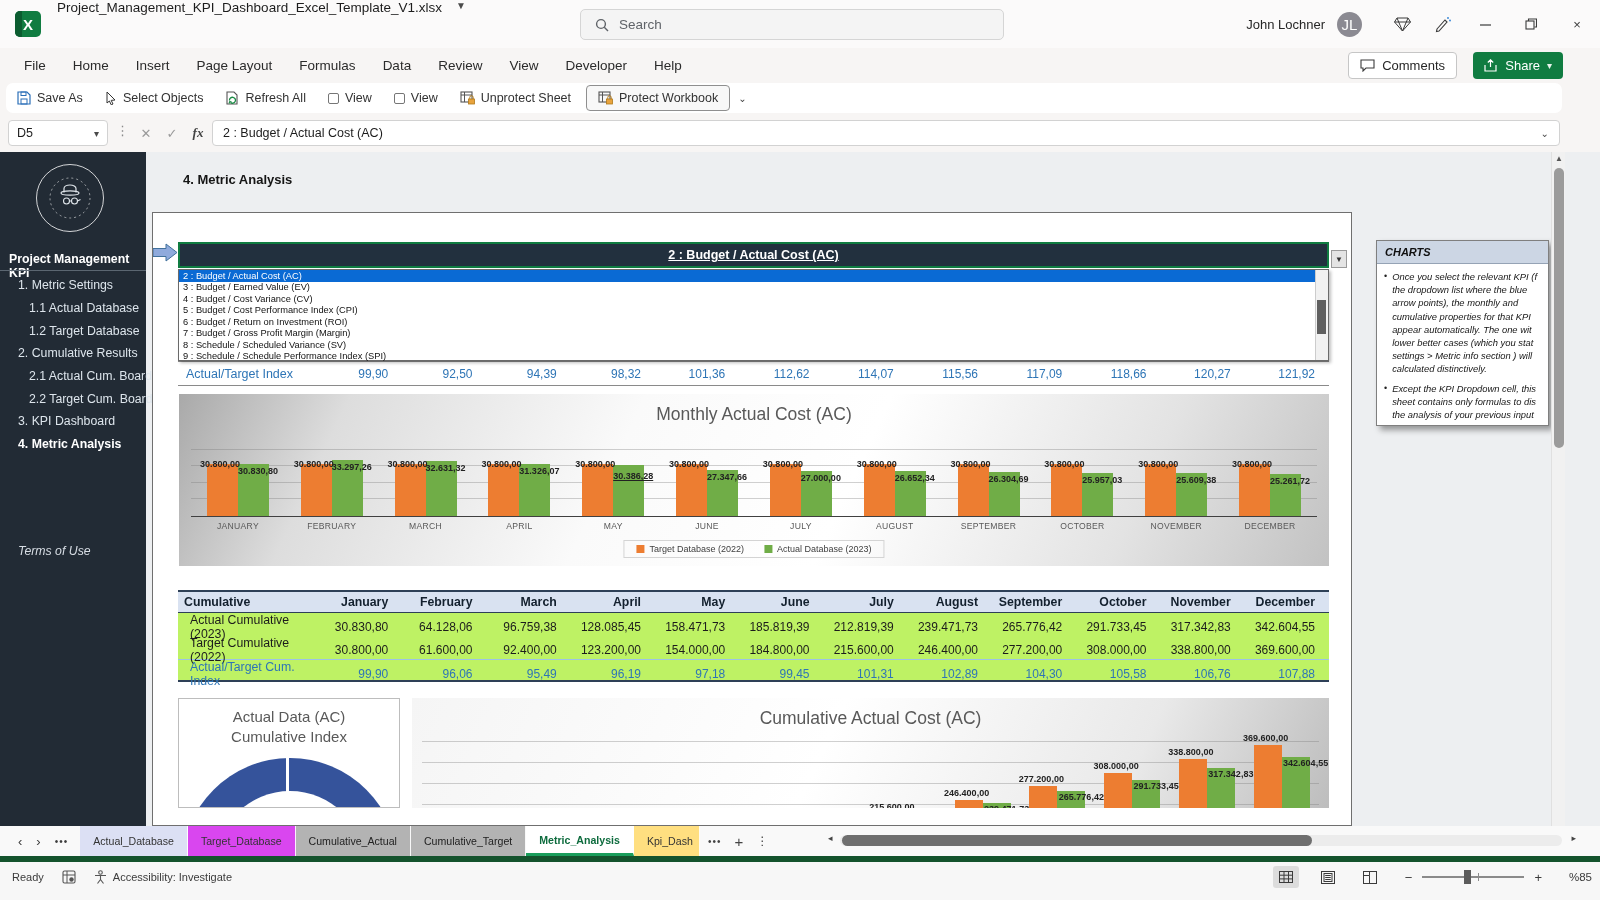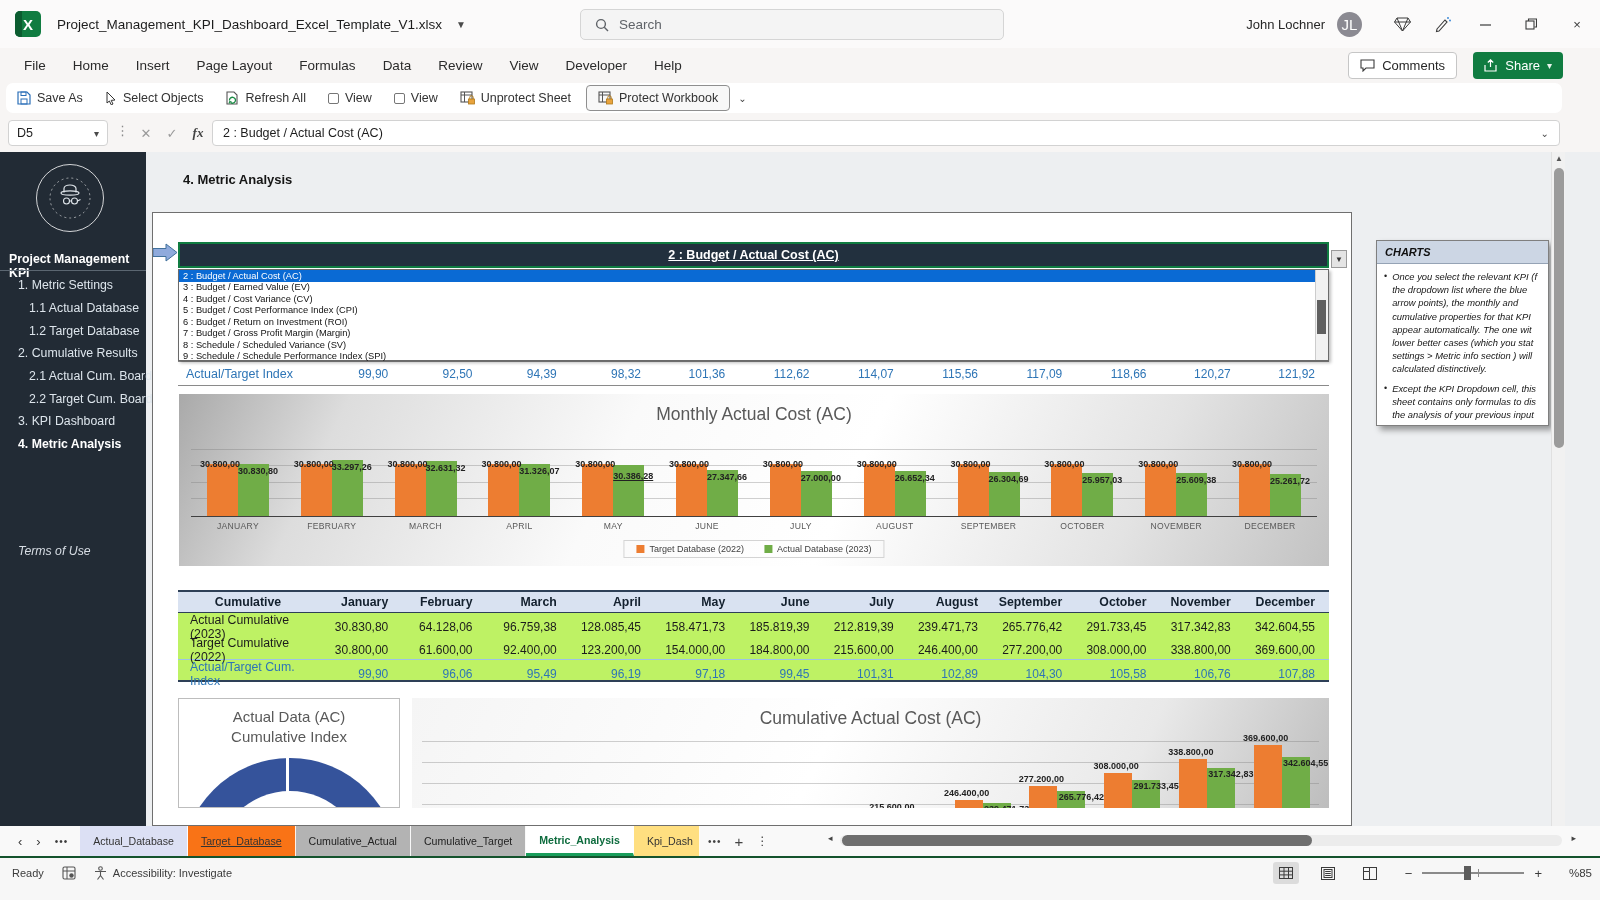--- a/index.html
+++ b/index.html
@@ -5,21 +5,21 @@
   * { margin:0; padding:0; box-sizing:border-box; }
   html,body { width:1600px; height:900px; overflow:hidden; }
   body { font-family:"Liberation Sans", sans-serif; background:#f7f5f4; position:relative; }
   #app { position:absolute; inset:0; width:1600px; height:900px; background:#f7f5f4; }
 
   
   .titlebar { position:absolute; left:0; top:0; width:1600px; height:48px; background:#fbfafa; display:flex; align-items:center; }
   .xl-icon { position:absolute; left:15px; top:11px; width:26px; height:26px; background:#107C41; border-radius:5px; color:#fff; font-weight:bold; font-size:15px; display:flex; align-items:center; justify-content:center; }
   .xl-icon::before { content:""; position:absolute; left:0; top:0; bottom:0; width:7px; background:#0b5c30; border-radius:5px 0 0 5px; }
   .xl-icon span{ position:relative; }
-  .file-name { position:absolute; left:57px; top:0; height:48px; display:flex; align-items:center; font-size:13.5px; color:#1d1d1d; gap:14px; }
+  .file-name { position:absolute; left:57px; top:0; height:48px; display:flex; font-size:13.5px; color:#1d1d1d; gap:14px; }
   .chev { font-size:10px; color:#4a4a4a; }
   .searchbox { position:absolute; left:580px; top:9px; width:424px; height:31px; background:#f4f4f4; border:1px solid #d5d5d5; border-radius:5px; display:flex; align-items:center; padding-left:14px; gap:10px; color:#5f6368; font-size:13.5px; }
   .tb-right { position:absolute; right:0; top:0; height:48px; display:flex; align-items:center; }
   .user-name { font-size:13px; color:#262626; margin-right:12px; }
   .avatar { width:25px; height:25px; border-radius:50%; background:#8b8a92; color:#fff; font-size:15px; display:flex; align-items:center; justify-content:center; margin-right:20px; }
   .tb-ic { width:40px; height:48px; display:flex; align-items:center; justify-content:center; color:#3b3b3b; }
   .winbtn { width:46px; height:48px; display:flex; align-items:center; justify-content:center; color:#3b3b3b; font-size:13px; }
 
   
   .menubar { position:absolute; left:0; top:48px; width:1600px; height:34px; display:flex; align-items:center; }
@@ -94,21 +94,21 @@
   .m-cats { position:absolute; left:12px; right:12px; top:127px; display:flex; }
   .m-cat { flex:1; text-align:center; font-size:8.6px; color:#595959; letter-spacing:.3px; }
   .m-legend { position:absolute; left:50%; transform:translateX(-50%); top:146px; display:flex; gap:20px; border:1px solid #d4d4d4; padding:3px 12px; align-items:center; }
   .leg-item { display:flex; align-items:center; gap:5px; font-size:9px; color:#404040; white-space:nowrap; }
   .swatch { width:8px; height:8px; display:inline-block; }
 
   
   .ctable { position:absolute; left:178px; top:438px; width:1151px; }
   .t-head { height:23px; background:#d9e2f1; border-top:2px solid #2e4057; border-bottom:1.5px solid #2e4057; }
   .t-head .gcell, .t-head .glabel { font-weight:bold; font-size:12.3px; color:#13202e; }
-  .t-head .glabel { text-align:center; }
+  .t-head .glabel { padding-left:6px; text-align:left; }
   .t-row { height:23px; background:#bef264; color:#1c1c1c; }
   .t-row .glabel { padding-left:12px; font-size:12.3px; text-align:left; }
   .t-row.blue { color:#2e75b6; border-top:1px solid #9dc3e6; border-bottom:2px solid #2e4057; }
 
   
   .donut-panel { position:absolute; left:178px; top:546px; width:222px; height:110px; background:#fff; border:1px solid #bdbdbd; overflow:hidden; }
   .donut-title { text-align:center; font-size:15px; color:#595959; line-height:20px; padding-top:8px; }
   .ring { position:absolute; left:3px; top:59px; width:216px; height:216px; border-radius:50%; background:#35539B; }
   .ring::after { content:""; position:absolute; inset:33px; background:#fff; border-radius:50%; }
   .ring-gap { position:absolute; left:107px; top:59px; width:3px; height:35px; background:#fff; z-index:2; }
@@ -137,21 +137,21 @@
   .stab { display:flex; align-items:center; padding:0 13px; font-size:10.6px; color:#333; border-right:1px solid rgba(255,255,255,.9); white-space:nowrap; overflow:hidden; }
   .stab.active { font-weight:bold; border-bottom:3px solid #1a9e5c; }
   .stab.clip { max-width:66px; }
   .tab-extra { display:flex; align-items:center; gap:13px; padding:0 8px; color:#444; font-size:12px; }
   .hscroll { position:absolute; left:828px; top:6px; width:748px; height:17px; display:flex; align-items:center; }
   .hs-track { position:absolute; left:12px; right:14px; top:3px; height:11px; background:#ececec; border-radius:6px; }
   .hs-thumb { position:absolute; left:14px; top:3px; width:470px; height:11px; background:#6f6f6f; border-radius:6px; }
   .hs-arrow { position:absolute; top:1px; font-size:9px; color:#444; }
 
   
-  .statusbar { position:absolute; left:0; top:856px; width:1600px; height:44px; background:#f7f7f7; border-top:2px solid #14532d; font-size:11px; color:#3b3b3b; }
+  .statusbar { position:absolute; left:0; top:856px; width:1600px; height:44px; background:#f7f7f7; border-top:6px solid #14532d; font-size:11px; color:#3b3b3b; }
   .sb-left { position:absolute; left:12px; top:8px; display:flex; align-items:center; gap:18px; }
   .sb-item { display:flex; align-items:center; gap:6px; }
   .sb-right { position:absolute; right:8px; top:4px; display:flex; align-items:center; }
   .view-ic { width:26px; height:22px; display:flex; align-items:center; justify-content:center; margin-right:16px; border-radius:3px; }
   .view-ic.sel { background:#dcdcdc; }
   .zoom-minus,.zoom-plus { font-size:13px; color:#3b3b3b; padding:0 6px; }
   .zoom-track { position:relative; width:102px; height:2px; background:#8a8a8a; margin:0 4px; }
   .zoom-thumb { position:absolute; left:42px; top:-6px; width:7px; height:14px; background:#5c5c5c; }
   .zoom-tick { position:absolute; left:56px; top:-3px; width:1px; height:8px; background:#8a8a8a; }
   .zoom-pct { width:36px; text-align:right; font-size:11.5px; margin-left:8px; }
@@ -658,21 +658,21 @@
   </div>
 
   <div class="tabbar">
     <div class="tab-nav">
       <span>‹</span>
       <span>›</span>
       <span style="font-size:10px; letter-spacing:1px">•••</span>
     </div>
     <div id="sheet-tabs">
         <div class="stab" style="background: rgb(220, 224, 244); color: rgb(51, 51, 51);">Actual_Database</div>
-        <div class="stab" style="background: #f97316; color: rgb(51, 51, 51); text-decoration: underline;">Target_Database</div>
+        <div class="stab" style="background: #d946ef; color: rgb(51, 51, 51);">Target_Database</div>
         <div class="stab" style="background: rgb(179, 179, 179); color: rgb(34, 34, 34);">Cumulative_Actual</div>
         <div class="stab" style="background: rgb(179, 179, 179); color: rgb(34, 34, 34);">Cumulative_Target</div>
         <div class="stab active" style="background: rgb(255, 255, 255); color: rgb(13, 107, 61);">Metric_Analysis</div>
         <div class="stab clip" style="background: rgb(255, 223, 128); color: rgb(51, 51, 51);">Kpi_Dash</div>
       </div>
     <div class="tab-extra">
       <span style="font-size:10px; letter-spacing:1px">•••</span>
       <span style="font-size:15px">+</span>
       <span>⋮</span>
     </div>

